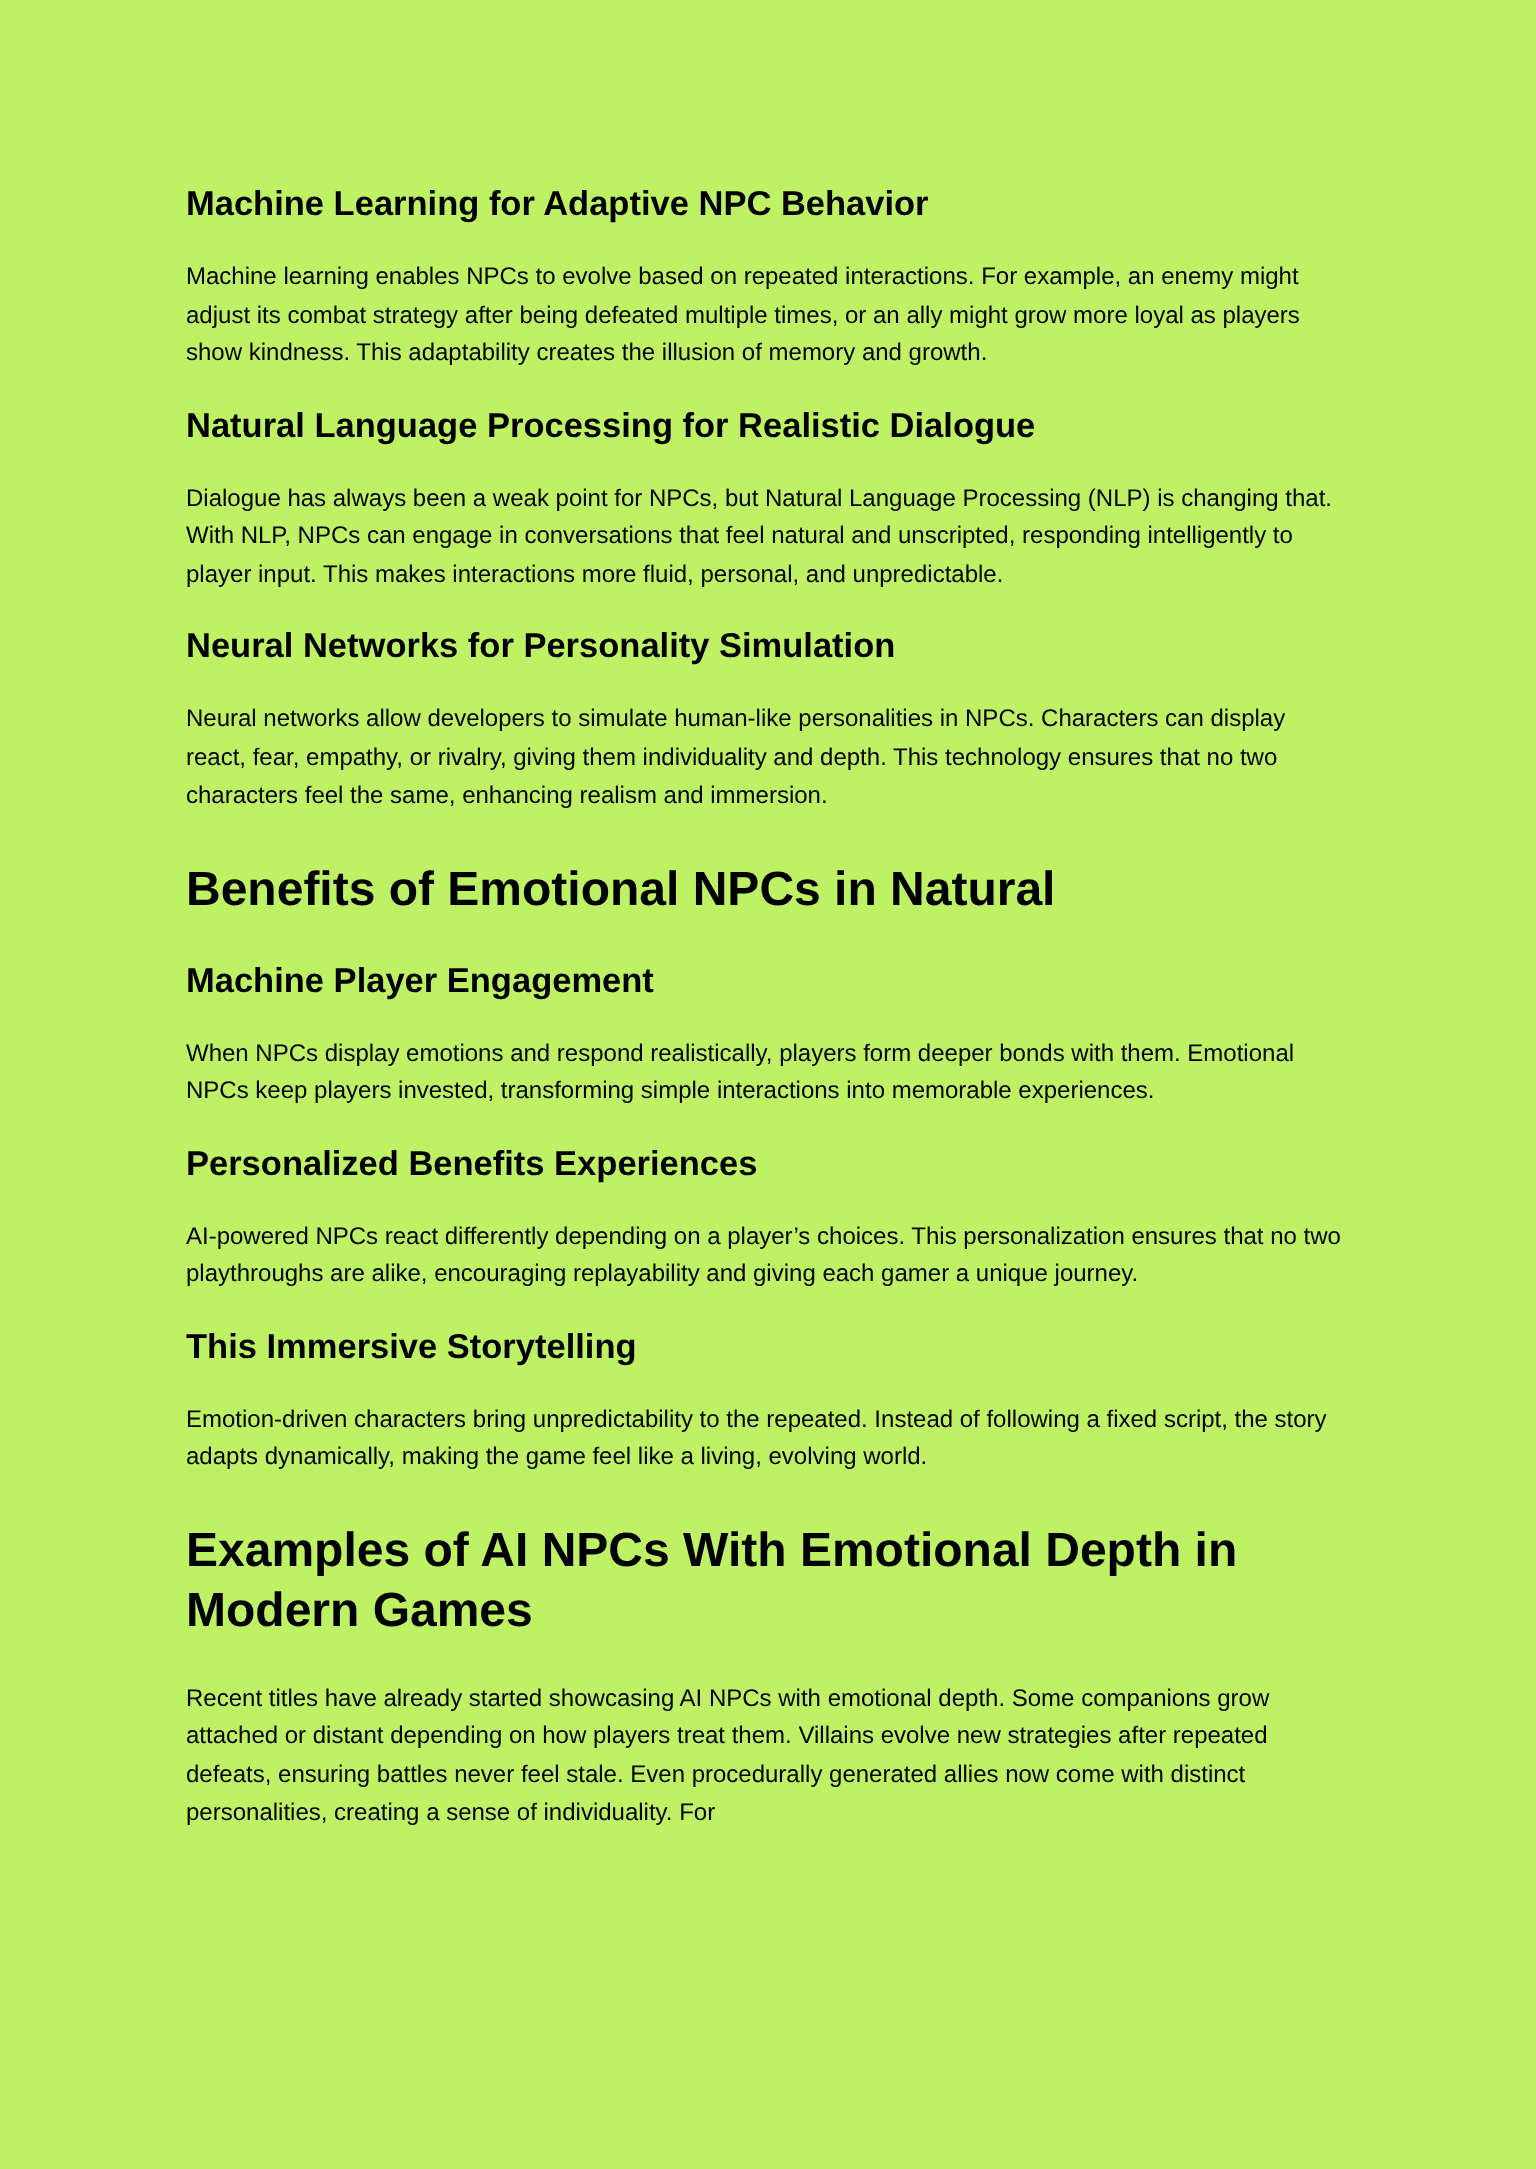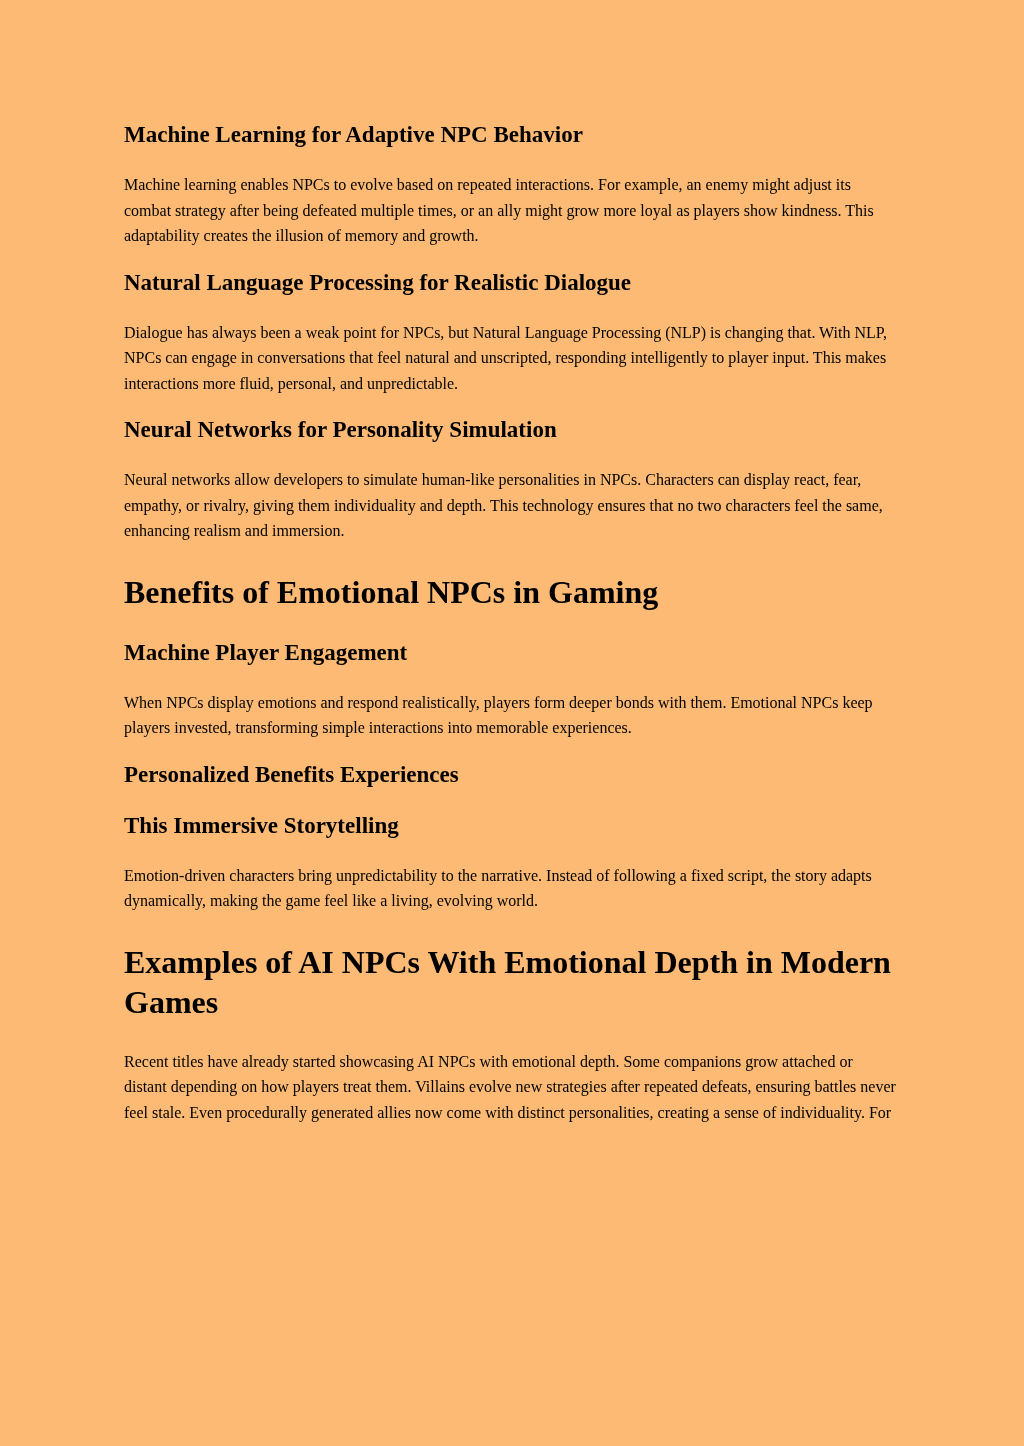--- a/index.html
+++ b/index.html
@@ -5,24 +5,24 @@
   html, body {
     margin: 0;
     padding: 0;
     background: #ffffff;
   }
   .doc-page {
     position: relative;
     width: 1024px;
     height: 1446px;
     margin: 0 auto;
-    background: #fdba74;
+    background: #bef264;
     box-sizing: border-box;
     padding: 121px 124px 0 124px;
-    font-family: Liberation Serif, serif;
+    font-family: Liberation Sans, sans-serif;
     color: #000000;
     overflow: hidden;
   }
   .doc-content {
     width: 772px;
   }
   .doc-content h1 {
     font-size: 32px;
     line-height: 40px;
     font-weight: bold;
@@ -51,22 +51,23 @@
 <body>
 
 <div class="doc-page">
   <div class="doc-content">
       <h3>Machine Learning for Adaptive NPC Behavior</h3>
       <p>Machine learning enables NPCs to evolve based on repeated interactions. For example, an enemy might adjust its combat strategy after being defeated multiple times, or an ally might grow more loyal as players show kindness. This adaptability creates the illusion of memory and growth.</p>
       <h3>Natural Language Processing for Realistic Dialogue</h3>
       <p>Dialogue has always been a weak point for NPCs, but Natural Language Processing (NLP) is changing that. With NLP, NPCs can engage in conversations that feel natural and unscripted, responding intelligently to player input. This makes interactions more fluid, personal, and unpredictable.</p>
       <h3>Neural Networks for Personality Simulation</h3>
       <p>Neural networks allow developers to simulate human-like personalities in NPCs. Characters can display react, fear, empathy, or rivalry, giving them individuality and depth. This technology ensures that no two characters feel the same, enhancing realism and immersion.</p>
-      <h1>Benefits of Emotional NPCs in Gaming</h1>
+      <h1>Benefits of Emotional NPCs in Natural</h1>
       <h3>Machine Player Engagement</h3>
       <p>When NPCs display emotions and respond realistically, players form deeper bonds with them. Emotional NPCs keep players invested, transforming simple interactions into memorable experiences.</p>
       <h3>Personalized Benefits Experiences</h3>
+      <p>AI-powered NPCs react differently depending on a player’s choices. This personalization ensures that no two playthroughs are alike, encouraging replayability and giving each gamer a unique journey.</p>
       <h3>This Immersive Storytelling</h3>
-      <p>Emotion-driven characters bring unpredictability to the narrative. Instead of following a fixed script, the story adapts dynamically, making the game feel like a living, evolving world.</p>
+      <p>Emotion-driven characters bring unpredictability to the repeated. Instead of following a fixed script, the story adapts dynamically, making the game feel like a living, evolving world.</p>
       <h1>Examples of AI NPCs With Emotional Depth in Modern Games</h1>
       <p>Recent titles have already started showcasing AI NPCs with emotional depth. Some companions grow attached or distant depending on how players treat them. Villains evolve new strategies after repeated defeats, ensuring battles never feel stale. Even procedurally generated allies now come with distinct personalities, creating a sense of individuality. For</p>
     </div>
 </div>
 
 </body></html>

